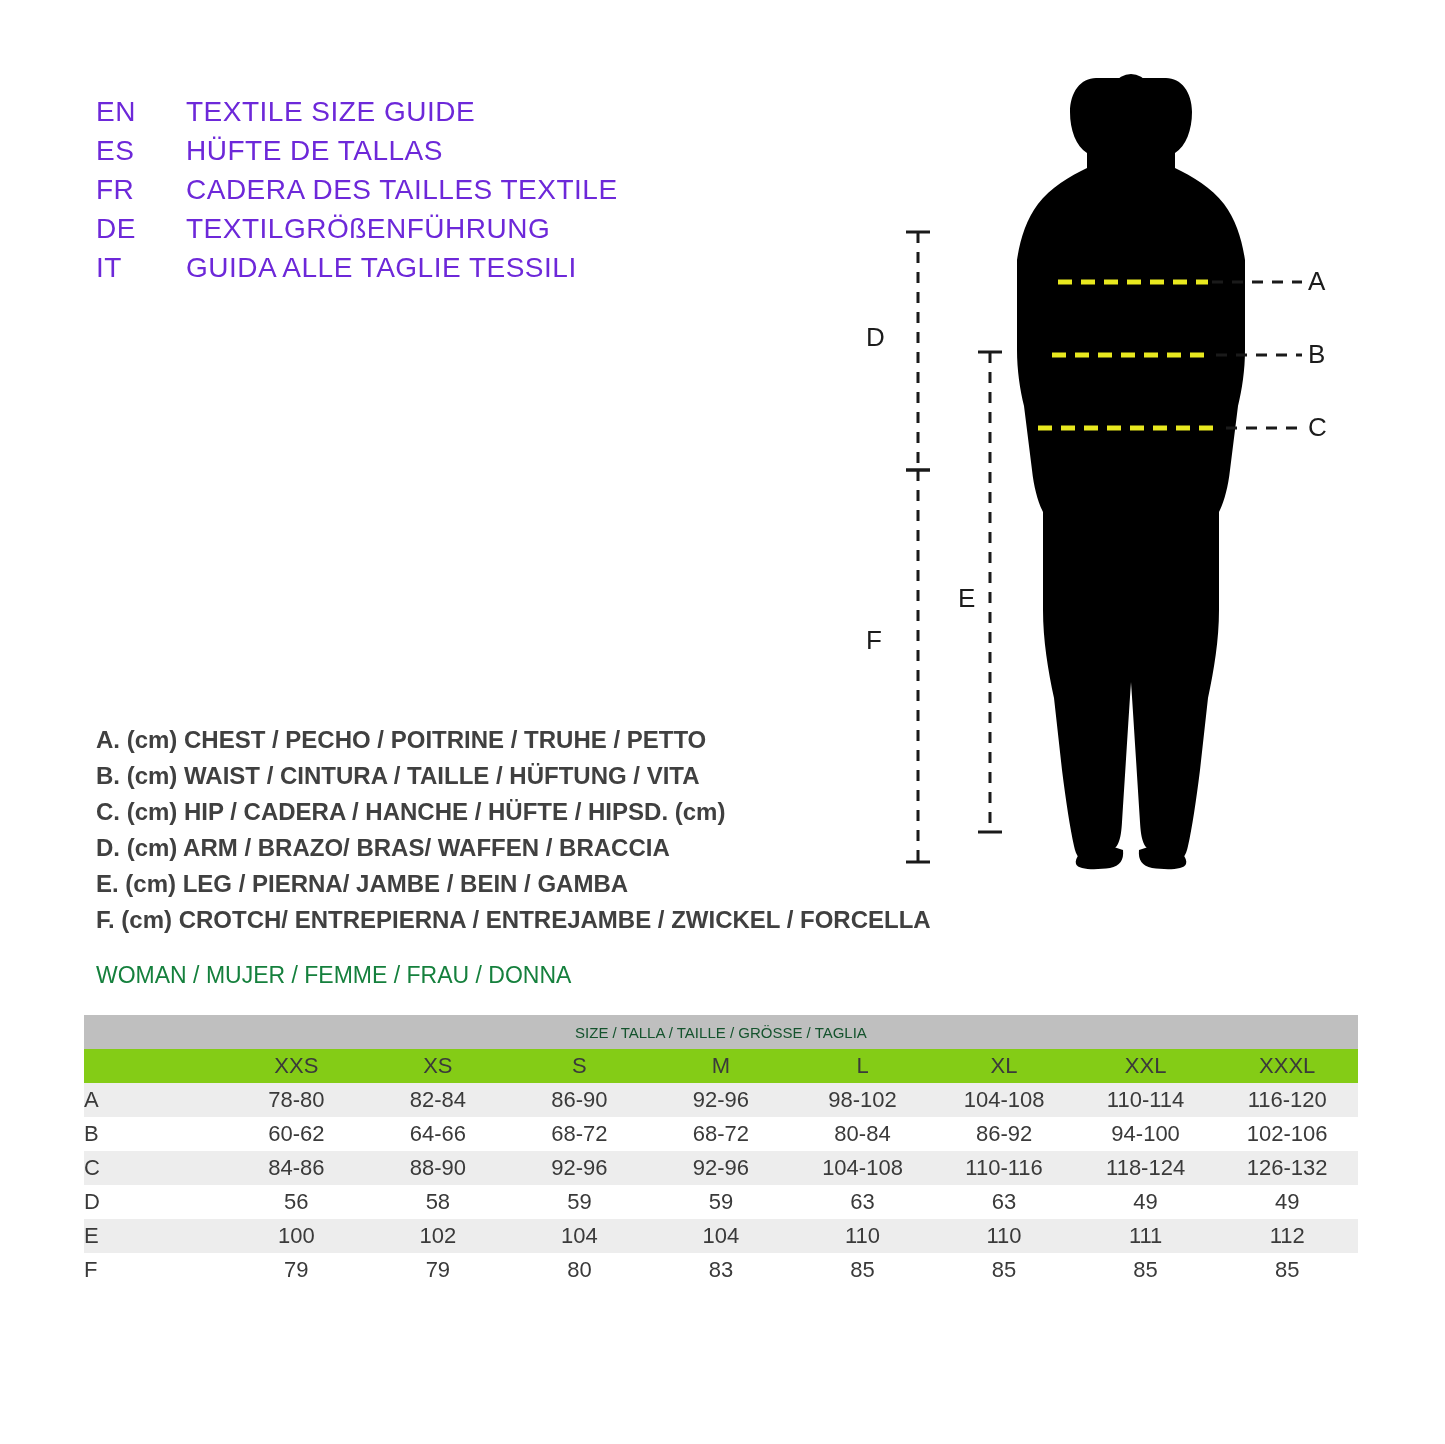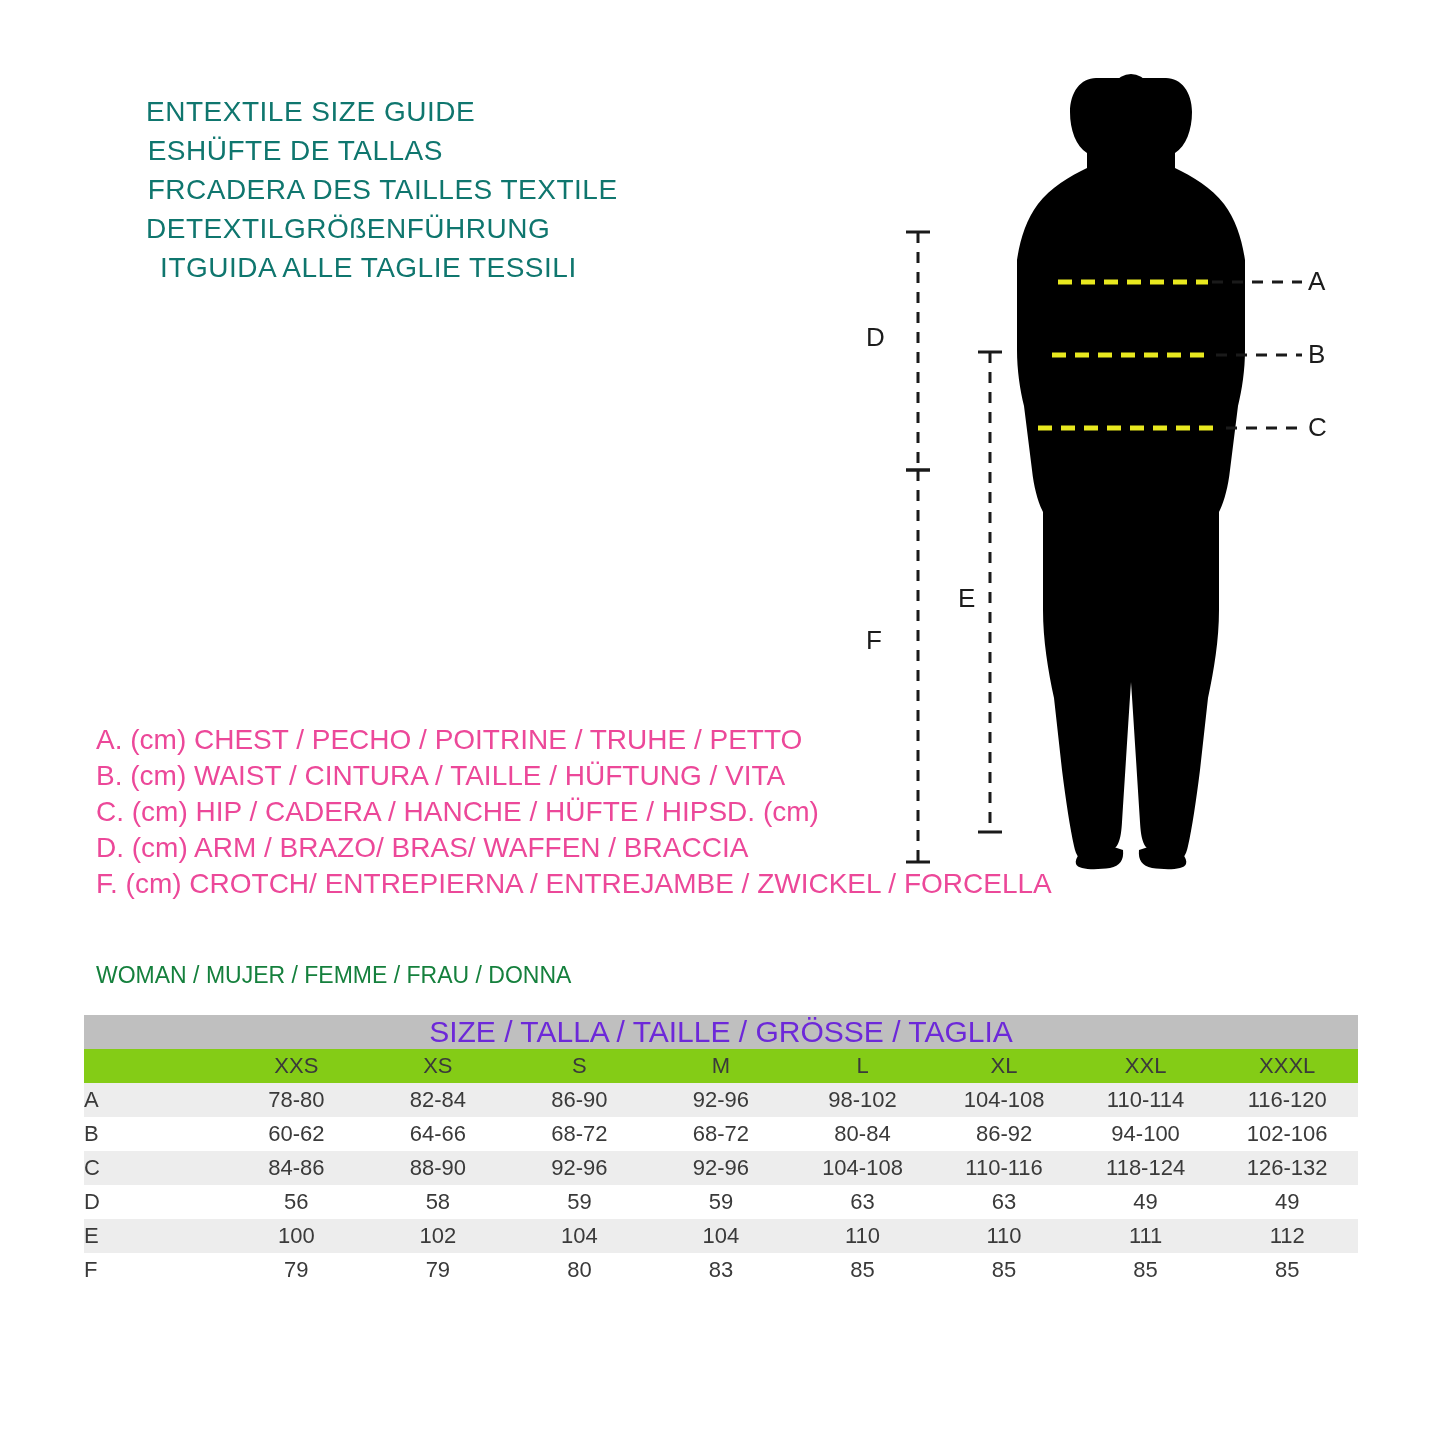--- a/index.html
+++ b/index.html
@@ -21,42 +21,42 @@
     position: absolute;
     left: 96px;
     top: 92px;
   }
   .lang-row {
     display: flex;
     align-items: baseline;
     font-size: 28px;
     letter-spacing: 0.5px;
     line-height: 39px;
-    color: #0f766e;
-    text-align: right;
+    color: #6d28d9;
   }
   .lang-code {
     width: 90px;
     flex: 0 0 90px;
   }
   .lang-text {
     white-space: nowrap;
   }
 
   
   .legend {
     position: absolute;
     left: 96px;
     top: 722px;
   }
   .legend-row {
-    font-size: 28px;
+    font-size: 24px;
     line-height: 36px;
-    color: #ec4899;
+    color: #404040;
     white-space: nowrap;
+    font-weight: bold;
   }
 
   .woman-label {
     position: absolute;
     left: 96px;
     top: 962px;
     font-size: 23px;
     color: #15803d;
     white-space: nowrap;
   }
@@ -77,25 +77,25 @@
   }
   table.size-table td, table.size-table th {
     padding: 0;
     height: 34px;
     font-weight: normal;
     text-align: center;
     vertical-align: middle;
   }
   .title-row td {
     background: #bfbfbf;
-    color: #6d28d9;
+    color: #14532d;
     text-align: left;
     padding-left: 14px;
     height: 36px;
-    font-size: 30px;
+    font-size: 15px;
   }
   .head-row td {
     background: #84cc16;
     height: 40px;
     color: #3a3a3a;
   }
   .row-shaded td { background: #ededed; }
   .row-plain td { background: #ffffff; }
   .rowlabel {
     text-align: left !important;
@@ -144,20 +144,21 @@
     <span class="lang-code">IT</span>
     <span class="lang-text">GUIDA ALLE TAGLIE TESSILI</span>
   </div>
 </div>
 
 <div class="legend">
   <div class="legend-row">A. (cm) CHEST / PECHO / POITRINE / TRUHE / PETTO</div>
   <div class="legend-row">B. (cm) WAIST / CINTURA / TAILLE / HÜFTUNG / VITA</div>
   <div class="legend-row">C. (cm) HIP / CADERA / HANCHE / HÜFTE / HIPSD. (cm)</div>
   <div class="legend-row">D. (cm) ARM / BRAZO/ BRAS/ WAFFEN / BRACCIA</div>
+  <div class="legend-row">E. (cm) LEG / PIERNA/ JAMBE / BEIN / GAMBA</div>
   <div class="legend-row">F. (cm) CROTCH/ ENTREPIERNA / ENTREJAMBE / ZWICKEL / FORCELLA</div>
 </div>
 
 <div class="woman-label">WOMAN / MUJER / FEMME / FRAU / DONNA</div>
 
 <div class="table-wrap">
   <table class="size-table">
     <tbody>
       <tr class="title-row">
         <td colspan="9">SIZE / TALLA / TAILLE / GRÖSSE / TAGLIA</td>

